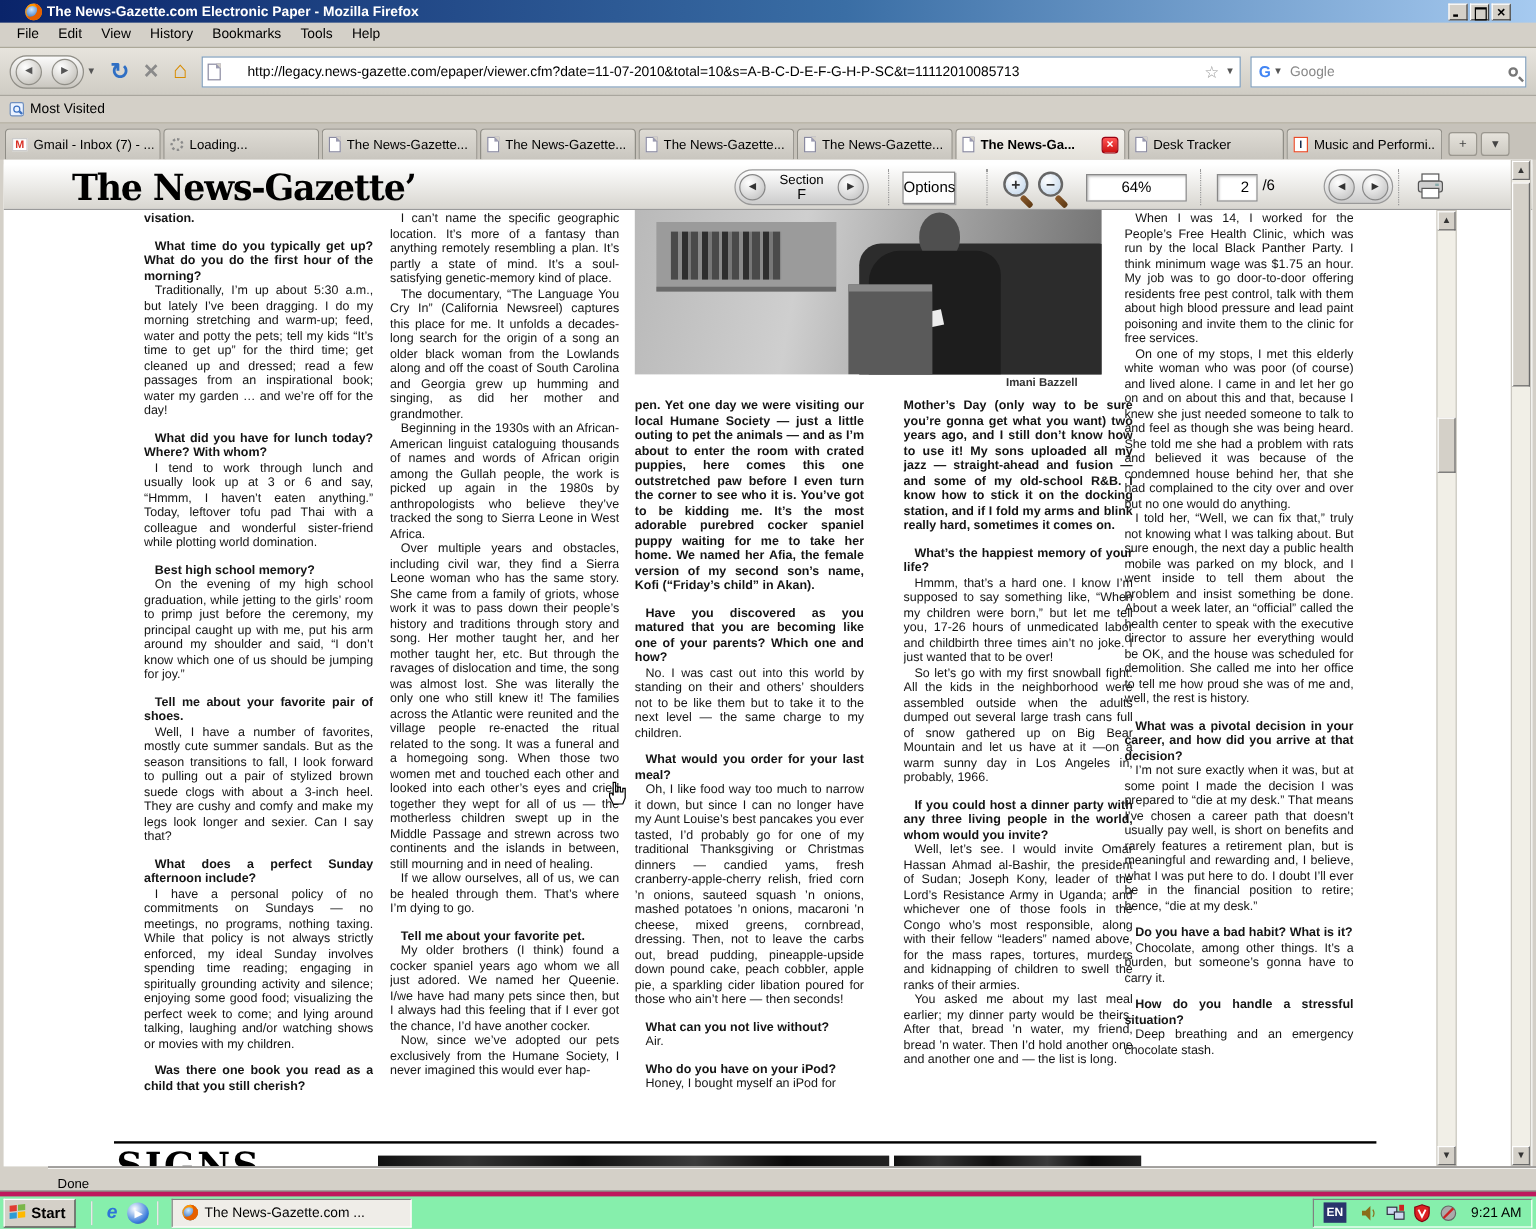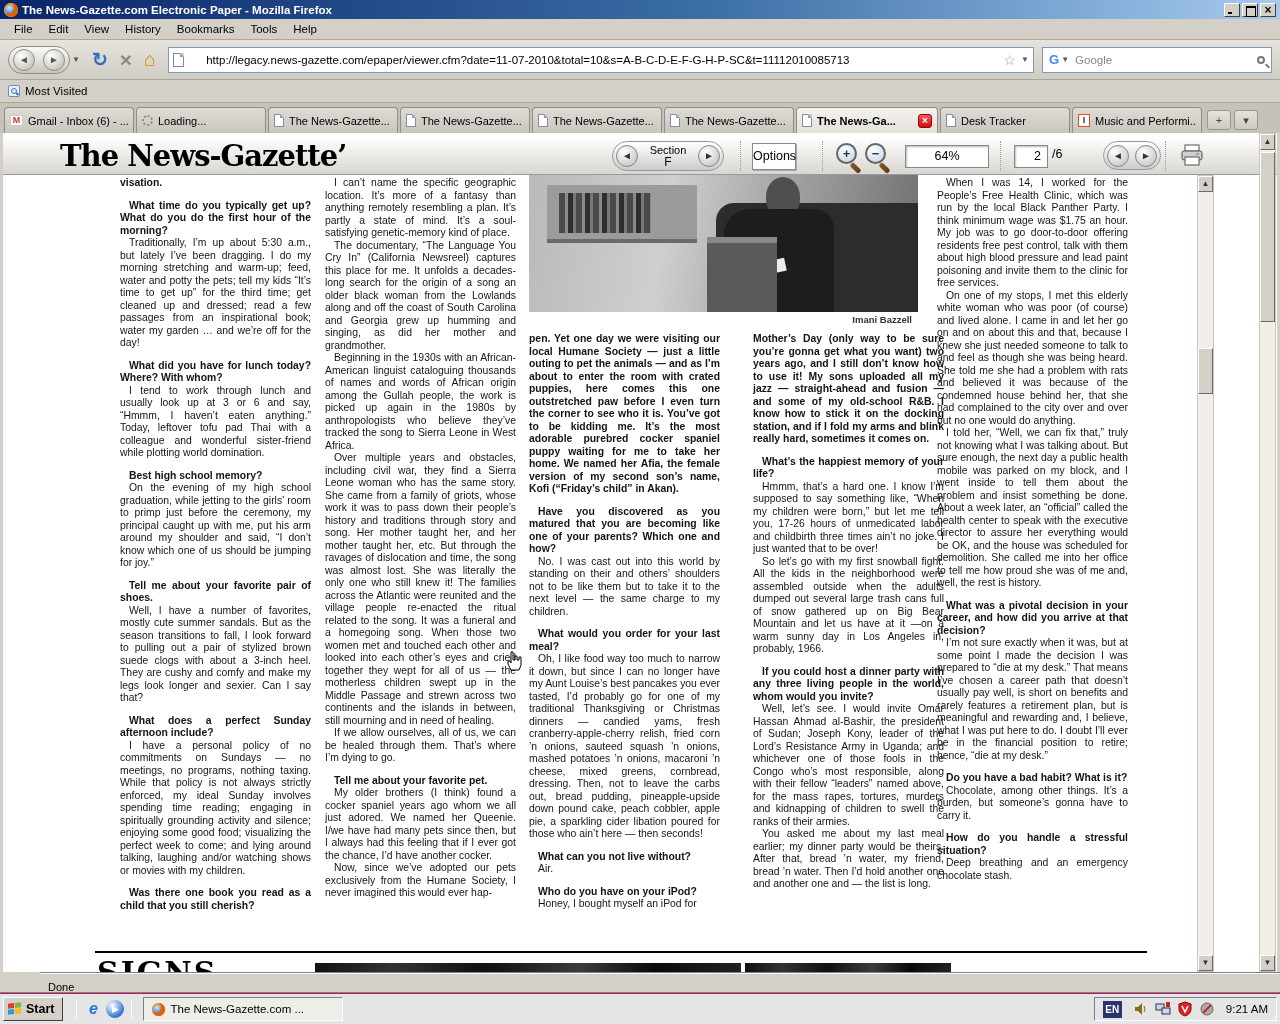--- a/index.html
+++ b/index.html
@@ -3,21 +3,21 @@
 <meta charset="utf-8">
 <style>
   * { box-sizing: border-box; margin:0; padding:0; }
   html,body { width:1280px; height:1024px; overflow:hidden; background:#d4d0c8;
               font-family:"Liberation Sans", sans-serif; }
   .screen { position:absolute; top:0; left:0; width:1280px; height:1024px; }
 
   
   .titlebar { position:absolute; top:0; left:0; width:1280px; height:19px;
     background:linear-gradient(90deg,#0a246a 0%,#3a6ea5 55%,#a6caf0 100%);
-    display:flex; align-items:center; padding:0 4px; }
+    display:flex; align-items:center; padding:0 21px; }
   .titlebar .title { color:#fff; font-size:11.5px; font-weight:bold; margin-left:4px;
     flex:1; white-space:nowrap; overflow:hidden; }
   .fficon { width:14px; height:14px; border-radius:50%;
     background:radial-gradient(circle at 38% 35%, #cfe9ff 0%, #3f79c8 55%, #1e4f93 70%);
     box-shadow: inset -3px -2px 0 1px #e66000, inset -1px 0 0 2px #ff9500; flex:0 0 auto; }
   .winbtn { width:16px; height:14px; background:#d4d0c8; border:1px solid;
     border-color:#fff #404040 #404040 #fff; margin-left:2px; position:relative;
     font-size:9px; text-align:center; line-height:12px; color:#000; }
   .winbtn.min::after{ content:""; position:absolute; left:3px; right:7px; bottom:2px; border-bottom:2px solid #000;}
   .winbtn.max::after{ content:""; position:absolute; left:3px; top:2px; width:8px; height:8px; border:1px solid #000; border-top-width:2px;}
@@ -119,21 +119,21 @@
   .photo { position:absolute; left:526px; top:42px; width:389px; height:137px; overflow:hidden;
     background:linear-gradient(100deg,#b9b9b9 0%,#cfcfcf 35%,#a8a8a8 60%,#6e6e6e 100%); }
   .photo .shelf { position:absolute; left:18px; top:10px; width:150px; height:58px; background:#9b9b9b; box-shadow:inset 0 -4px 0 #6a6a6a; }
   .photo .books { position:absolute; left:30px; top:18px; width:92px; height:40px;
     background:repeating-linear-gradient(90deg,#4a4a4a 0 6px,#8a8a8a 6px 9px,#2e2e2e 9px 14px,#777 14px 17px); }
   .photo .chair { position:absolute; right:-8px; top:28px; width:210px; height:120px; background:#2c2c2c; border-radius:18px 10px 0 0; }
   .photo .head { position:absolute; right:118px; top:2px; width:34px; height:40px; background:#4f4f4f; border-radius:50% 50% 45% 45%; }
   .photo .torso { position:absolute; right:84px; top:34px; width:110px; height:103px; background:#1d1d1d; border-radius:26px 20px 0 0; }
   .photo .paperhand { position:absolute; right:132px; top:88px; width:52px; height:13px; background:#ececec; transform:rotate(-12deg); }
   .photo .table { position:absolute; left:178px; top:62px; width:70px; height:75px; background:#5a5a5a; box-shadow:inset 0 6px 0 #888; }
-  .caption { position:absolute; left:520px; top:181px; width:389px; text-align:right;
+  .caption { position:absolute; left:506px; top:181px; width:389px; text-align:right;
     font-size:9.5px; font-weight:bold; color:#333; }
   .rule { position:absolute; left:92px; top:818px; width:1052px; border-top:2px solid #000; }
   .signs { position:absolute; left:94px; top:822px; width:220px; height:17px; overflow:hidden;
     font-family:"DejaVu Serif", serif; font-weight:bold; font-size:30px; letter-spacing:2px; color:#000; }
   .strip { position:absolute; top:830px; height:9px;
     background:linear-gradient(90deg,#111 0%,#333 18%,#101010 40%,#3c3c3c 62%,#0a0a0a 80%,#222 100%); }
   .strip.s1 { left:312px; width:426px; }
   .strip.s2 { left:742px; width:206px; }
 
   
@@ -146,22 +146,22 @@
   .outersb { left:1256px; top:0; width:17px; height:839px; }
 
   .cursor { position:absolute; left:502px; top:518px; width:18px; height:22px; }
 
   
   .statusbar { position:absolute; top:972px; left:0; width:1280px; height:21px; background:#d4d0c8;
     border-top:1px solid #808080; box-shadow:inset 0 1px 0 #fff; display:flex; align-items:flex-end; padding-left:8px;margin-left:40px; }
   .statusbar span { font-size:11px; }
 
   
-  .taskbar { position:absolute; top:993px; left:0; width:1280px; height:31px; background:#e5e5e5;
-    border-top:1px solid #be185d; box-shadow:0 -1px 0 #808080; display:flex; align-items:center; padding:0 3px; }
+  .taskbar { position:absolute; top:993px; left:0; width:1280px; height:31px; background:#86efac;
+    border-top:4px solid #be185d; box-shadow:0 -1px 0 #808080; display:flex; align-items:center; padding:0 3px; }
   .startbtn { height:24px; display:flex; align-items:center; background:#d4d0c8; border:1px solid;
     border-color:#fff #404040 #404040 #fff; padding:0 8px 0 4px; font-weight:bold; font-size:12.5px; }
   .flag { width:14px; height:13px; display:grid; grid-template-columns:6px 6px; grid-template-rows:5px 5px; gap:1px; margin-right:4px; transform:skewY(-6deg); }
   .flag i { display:block; } .flag .r{background:#e03c31;} .flag .g{background:#7ab648;} .flag .b{background:#2e9bd6;} .flag .y{background:#ffb900;}
   .ql { display:flex; align-items:center; margin-left:8px; }
   .qlsep { width:1px; height:20px; background:#808080; border-right:1px solid #fff; margin:0 5px; }
   .qlicon { width:18px; height:18px; margin:0 2px; border-radius:3px; text-align:center; }
   .ie { color:#2d74d8; font-size:16px; font-weight:bold; font-style:italic; line-height:18px; }
   .wmp { border-radius:50%; background:radial-gradient(circle at 35% 30%,#fff,#2d74d8 70%,#f28c1b); color:#fff; font-size:9px; line-height:18px; }
   .taskbtn { height:24px; display:flex; align-items:center; margin-left:6px; padding:0 8px; width:200px;
@@ -221,21 +221,21 @@
 
   <div class="bookmarksbar">
     <span class="mv-icon"></span>
     <span class="label">Most Visited</span>
   </div>
 
   <div class="tabbar">
     <span id="tabs-holder" style="display:flex;align-items:flex-end;">
         <span class="tab">
           <span class="ticon-gmail">M</span>
-          <span class="tlabel">Gmail - Inbox (6) - ...</span>
+          <span class="tlabel">Gmail - Inbox (7) - ...</span>
         </span>
         <span class="tab">
           <span class="ticon-spinner"></span>
           <span class="tlabel">Loading...</span>
         </span>
         <span class="tab">
           <span class="ticon-page"></span>
           <span class="tlabel">The News-Gazette...</span>
         </span>
         <span class="tab">

